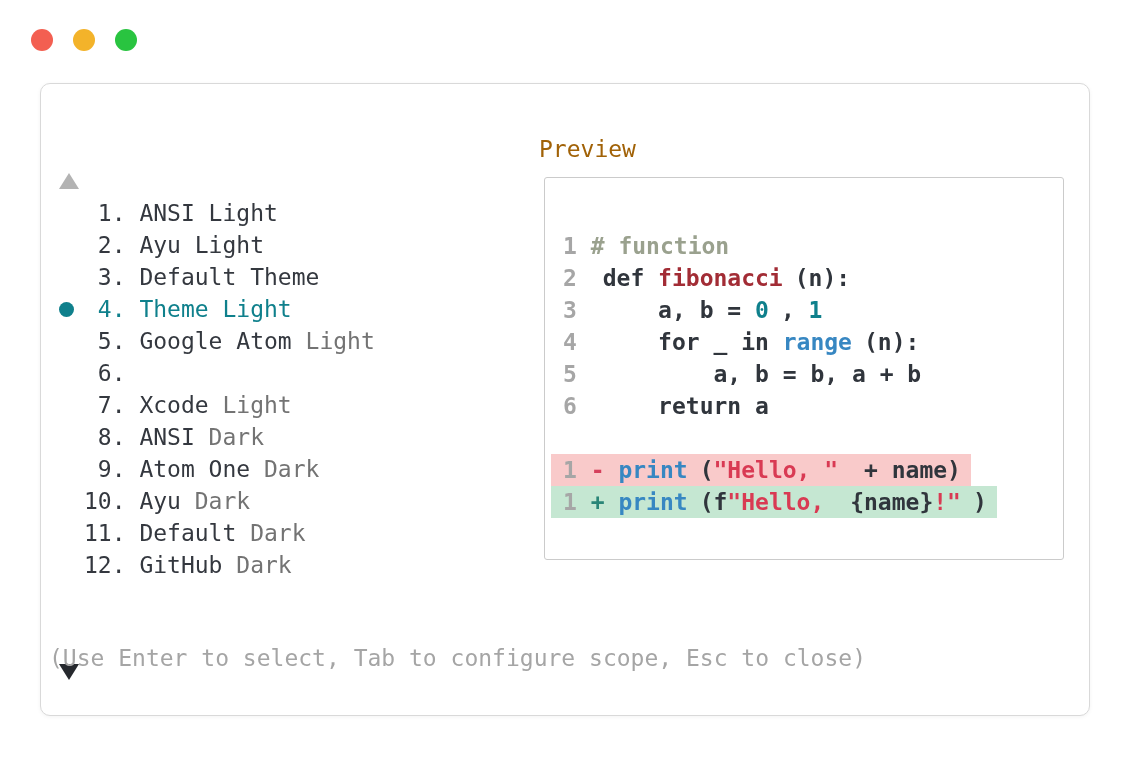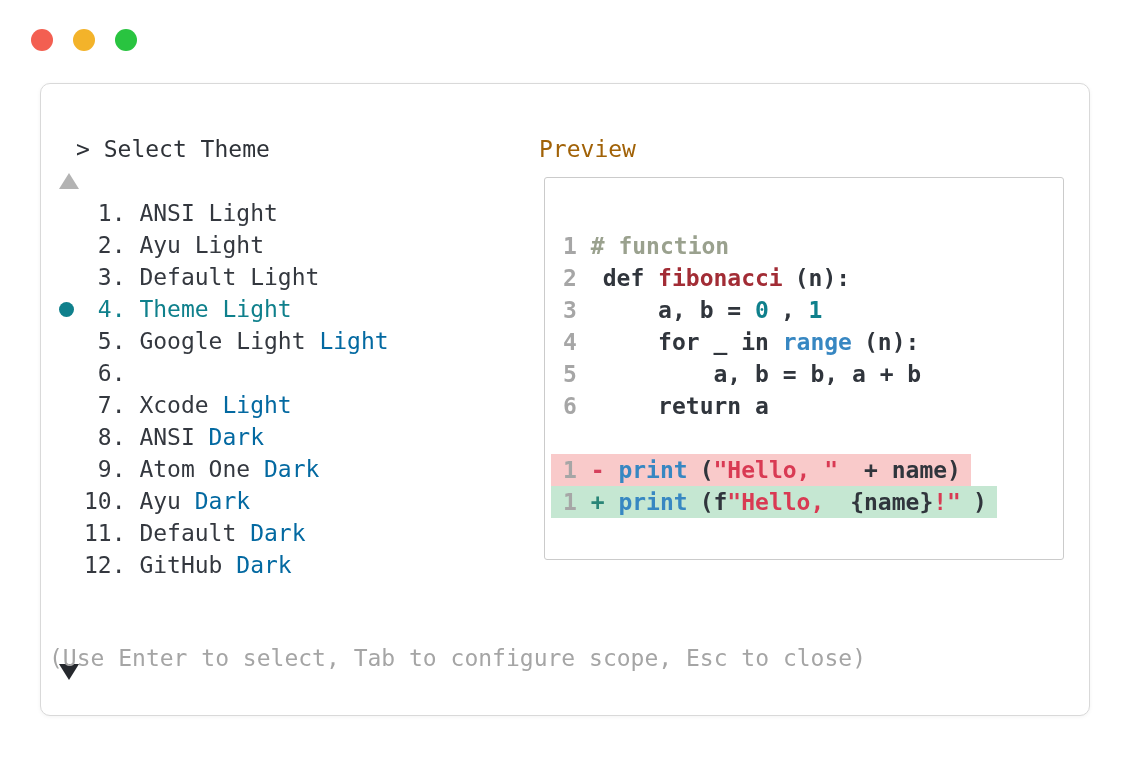--- a/index.html
+++ b/index.html
@@ -27,21 +27,21 @@
     border-left:10px solid transparent; border-right:10px solid transparent;
     border-top:16px solid #26292e; }
 
   
   .theme-list { position:absolute; left:15px; top:113px; font-size:23px; }
   .theme-row { display:flex; align-items:center; height:32px; white-space:pre; color:#34383f; }
   .theme-row .marker { width:28px; display:flex; align-items:center; justify-content:flex-start; }
   .theme-row .dot { width:15px; height:15px; border-radius:50%; background:var(--accent,#0f808c); margin-left:3px; }
   .theme-row .num { width:3ch; text-align:right; }
   .theme-row .name { margin-left:1ch; }
-  .theme-row .variant { margin-left:1ch; color:#0369a1;text-align:center; }
+  .theme-row .variant { margin-left:1ch; color:#737373;text-align:center; }
   .theme-row.selected .num, .theme-row.selected .name { color:var(--accent,#0f808c); }
 
   .footer-hint { position:absolute; left:8px; top:558px; height:32px; line-height:32px;
     font-size:23px; color:#a5a5a5; white-space:pre; }
 
   
   .preview-box { position:absolute; left:503px; top:93px; width:520px; height:383px;
     background:#ffffff; border:1.5px solid #cbcbcb; border-radius:3px; }
   .code { position:absolute; left:18px; top:52px; font-size:23px; line-height:32px; white-space:pre; }
   .code-line { height:32px;font-weight:bold; }
@@ -61,30 +61,29 @@
 </head>
 <body>
 
 <div class="traffic-lights">
   <div class="tl" style="background: rgb(243, 95, 81);"></div>
   <div class="tl" style="background: rgb(243, 179, 42);"></div>
   <div class="tl" style="background: rgb(41, 196, 64);"></div>
 </div>
 
 <div class="panel">
-  <div class="dialog-title">&gt; Select Theme</div>
   <div class="preview-label">Preview</div>
 
   <div class="arrow-up"></div>
   <div class="theme-list">
       <div class="theme-row"><span class="marker"></span><span class="num">1.</span><span class="name">ANSI Light</span></div>
       <div class="theme-row"><span class="marker"></span><span class="num">2.</span><span class="name">Ayu Light</span></div>
-      <div class="theme-row"><span class="marker"></span><span class="num">3.</span><span class="name">Default Light</span></div>
+      <div class="theme-row"><span class="marker"></span><span class="num">3.</span><span class="name">Default Theme</span></div>
       <div class="theme-row selected"><span class="marker"><span class="dot"></span></span><span class="num">4.</span><span class="name">Theme Light</span></div>
-      <div class="theme-row"><span class="marker"></span><span class="num">5.</span><span class="name">Google Light</span><span class="variant">Light</span></div>
+      <div class="theme-row"><span class="marker"></span><span class="num">5.</span><span class="name">Google Atom</span><span class="variant">Light</span></div>
       <div class="theme-row"><span class="marker"></span><span class="num">6.</span></div>
       <div class="theme-row"><span class="marker"></span><span class="num">7.</span><span class="name">Xcode</span><span class="variant">Light</span></div>
       <div class="theme-row"><span class="marker"></span><span class="num">8.</span><span class="name">ANSI</span><span class="variant">Dark</span></div>
       <div class="theme-row"><span class="marker"></span><span class="num">9.</span><span class="name">Atom One</span><span class="variant">Dark</span></div>
       <div class="theme-row"><span class="marker"></span><span class="num">10.</span><span class="name">Ayu</span><span class="variant">Dark</span></div>
       <div class="theme-row"><span class="marker"></span><span class="num">11.</span><span class="name">Default</span><span class="variant">Dark</span></div>
       <div class="theme-row"><span class="marker"></span><span class="num">12.</span><span class="name">GitHub</span><span class="variant">Dark</span></div>
     </div>
   <div class="arrow-down"></div>
 

